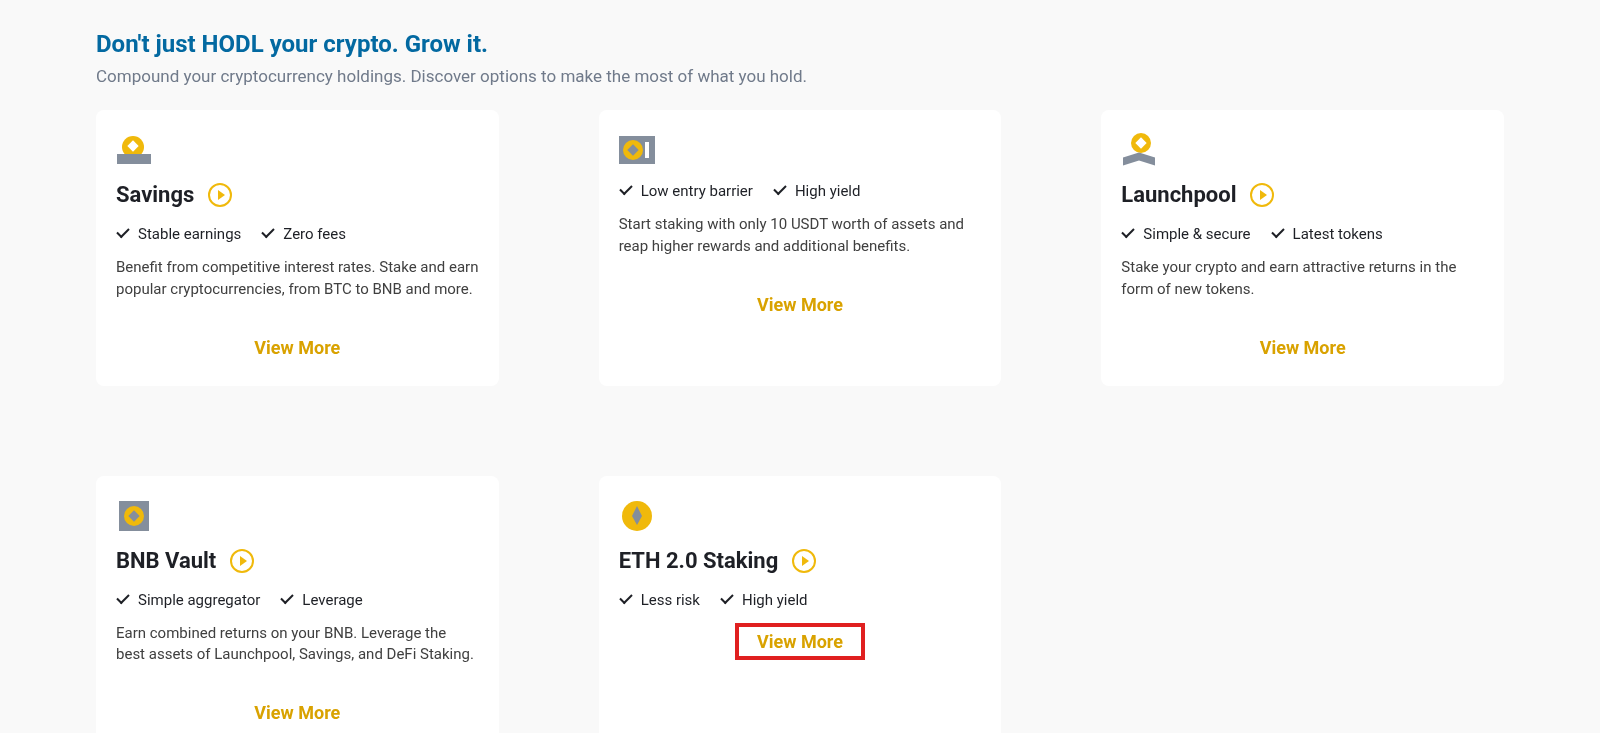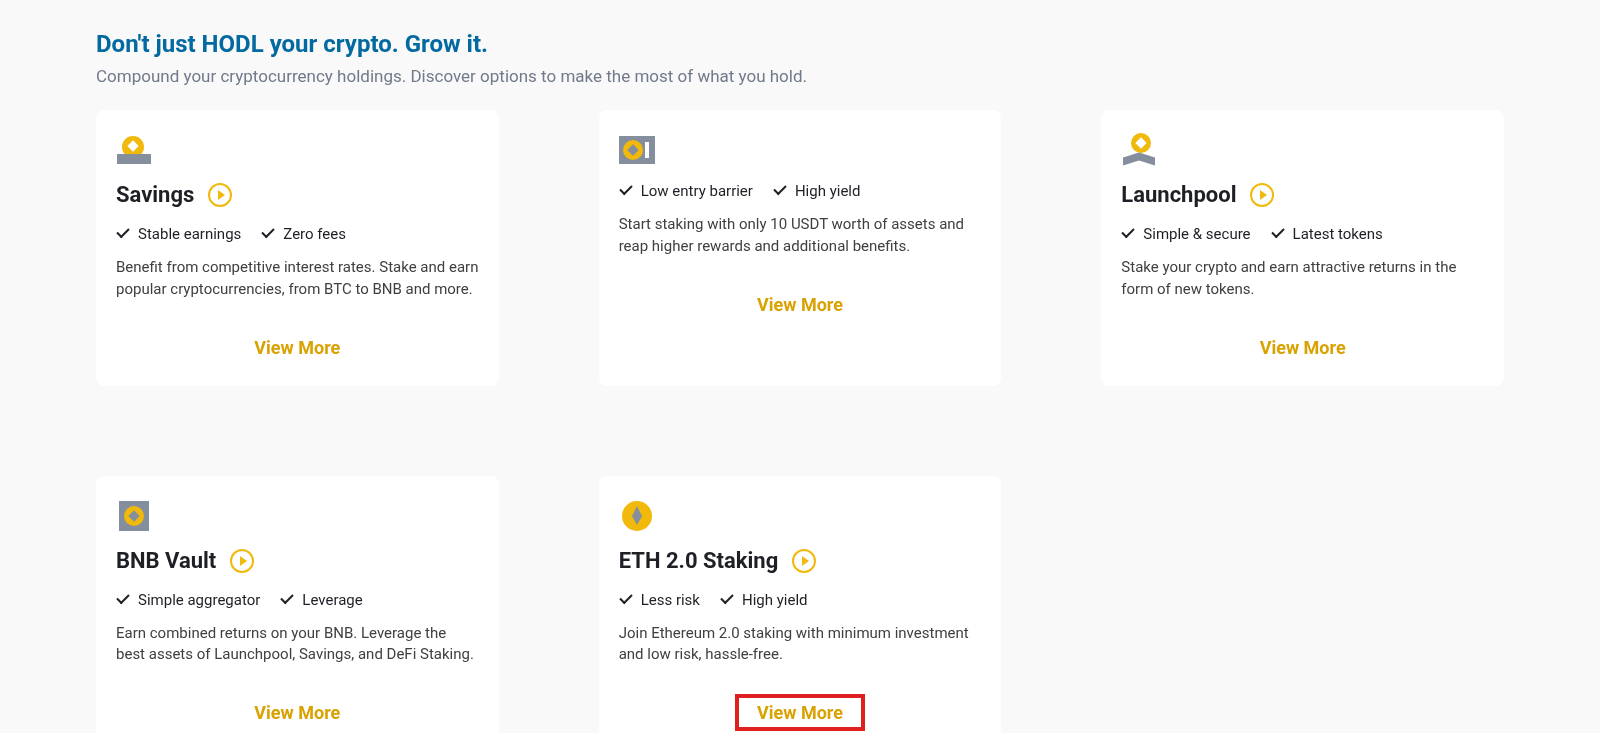--- a/index.html
+++ b/index.html
@@ -412,21 +412,20 @@
     <div class="features">
       <div class="feature">
         <span class="check-icon"></span>
         <span>Less risk</span>
       </div>
       <div class="feature">
         <span class="check-icon"></span>
         <span>High yield</span>
       </div>
     </div>
-    <p class="card-description">Join Ethereum 2.0 staking with minimum investment and low risk, hassle-free.</p>
     <div class="view-more-container">
       <span class="view-more-wrapper">
         <a class="view-more">View More</a>
       </span>
     </div>
   </div>
 
 </div>
 
 </body></html>

